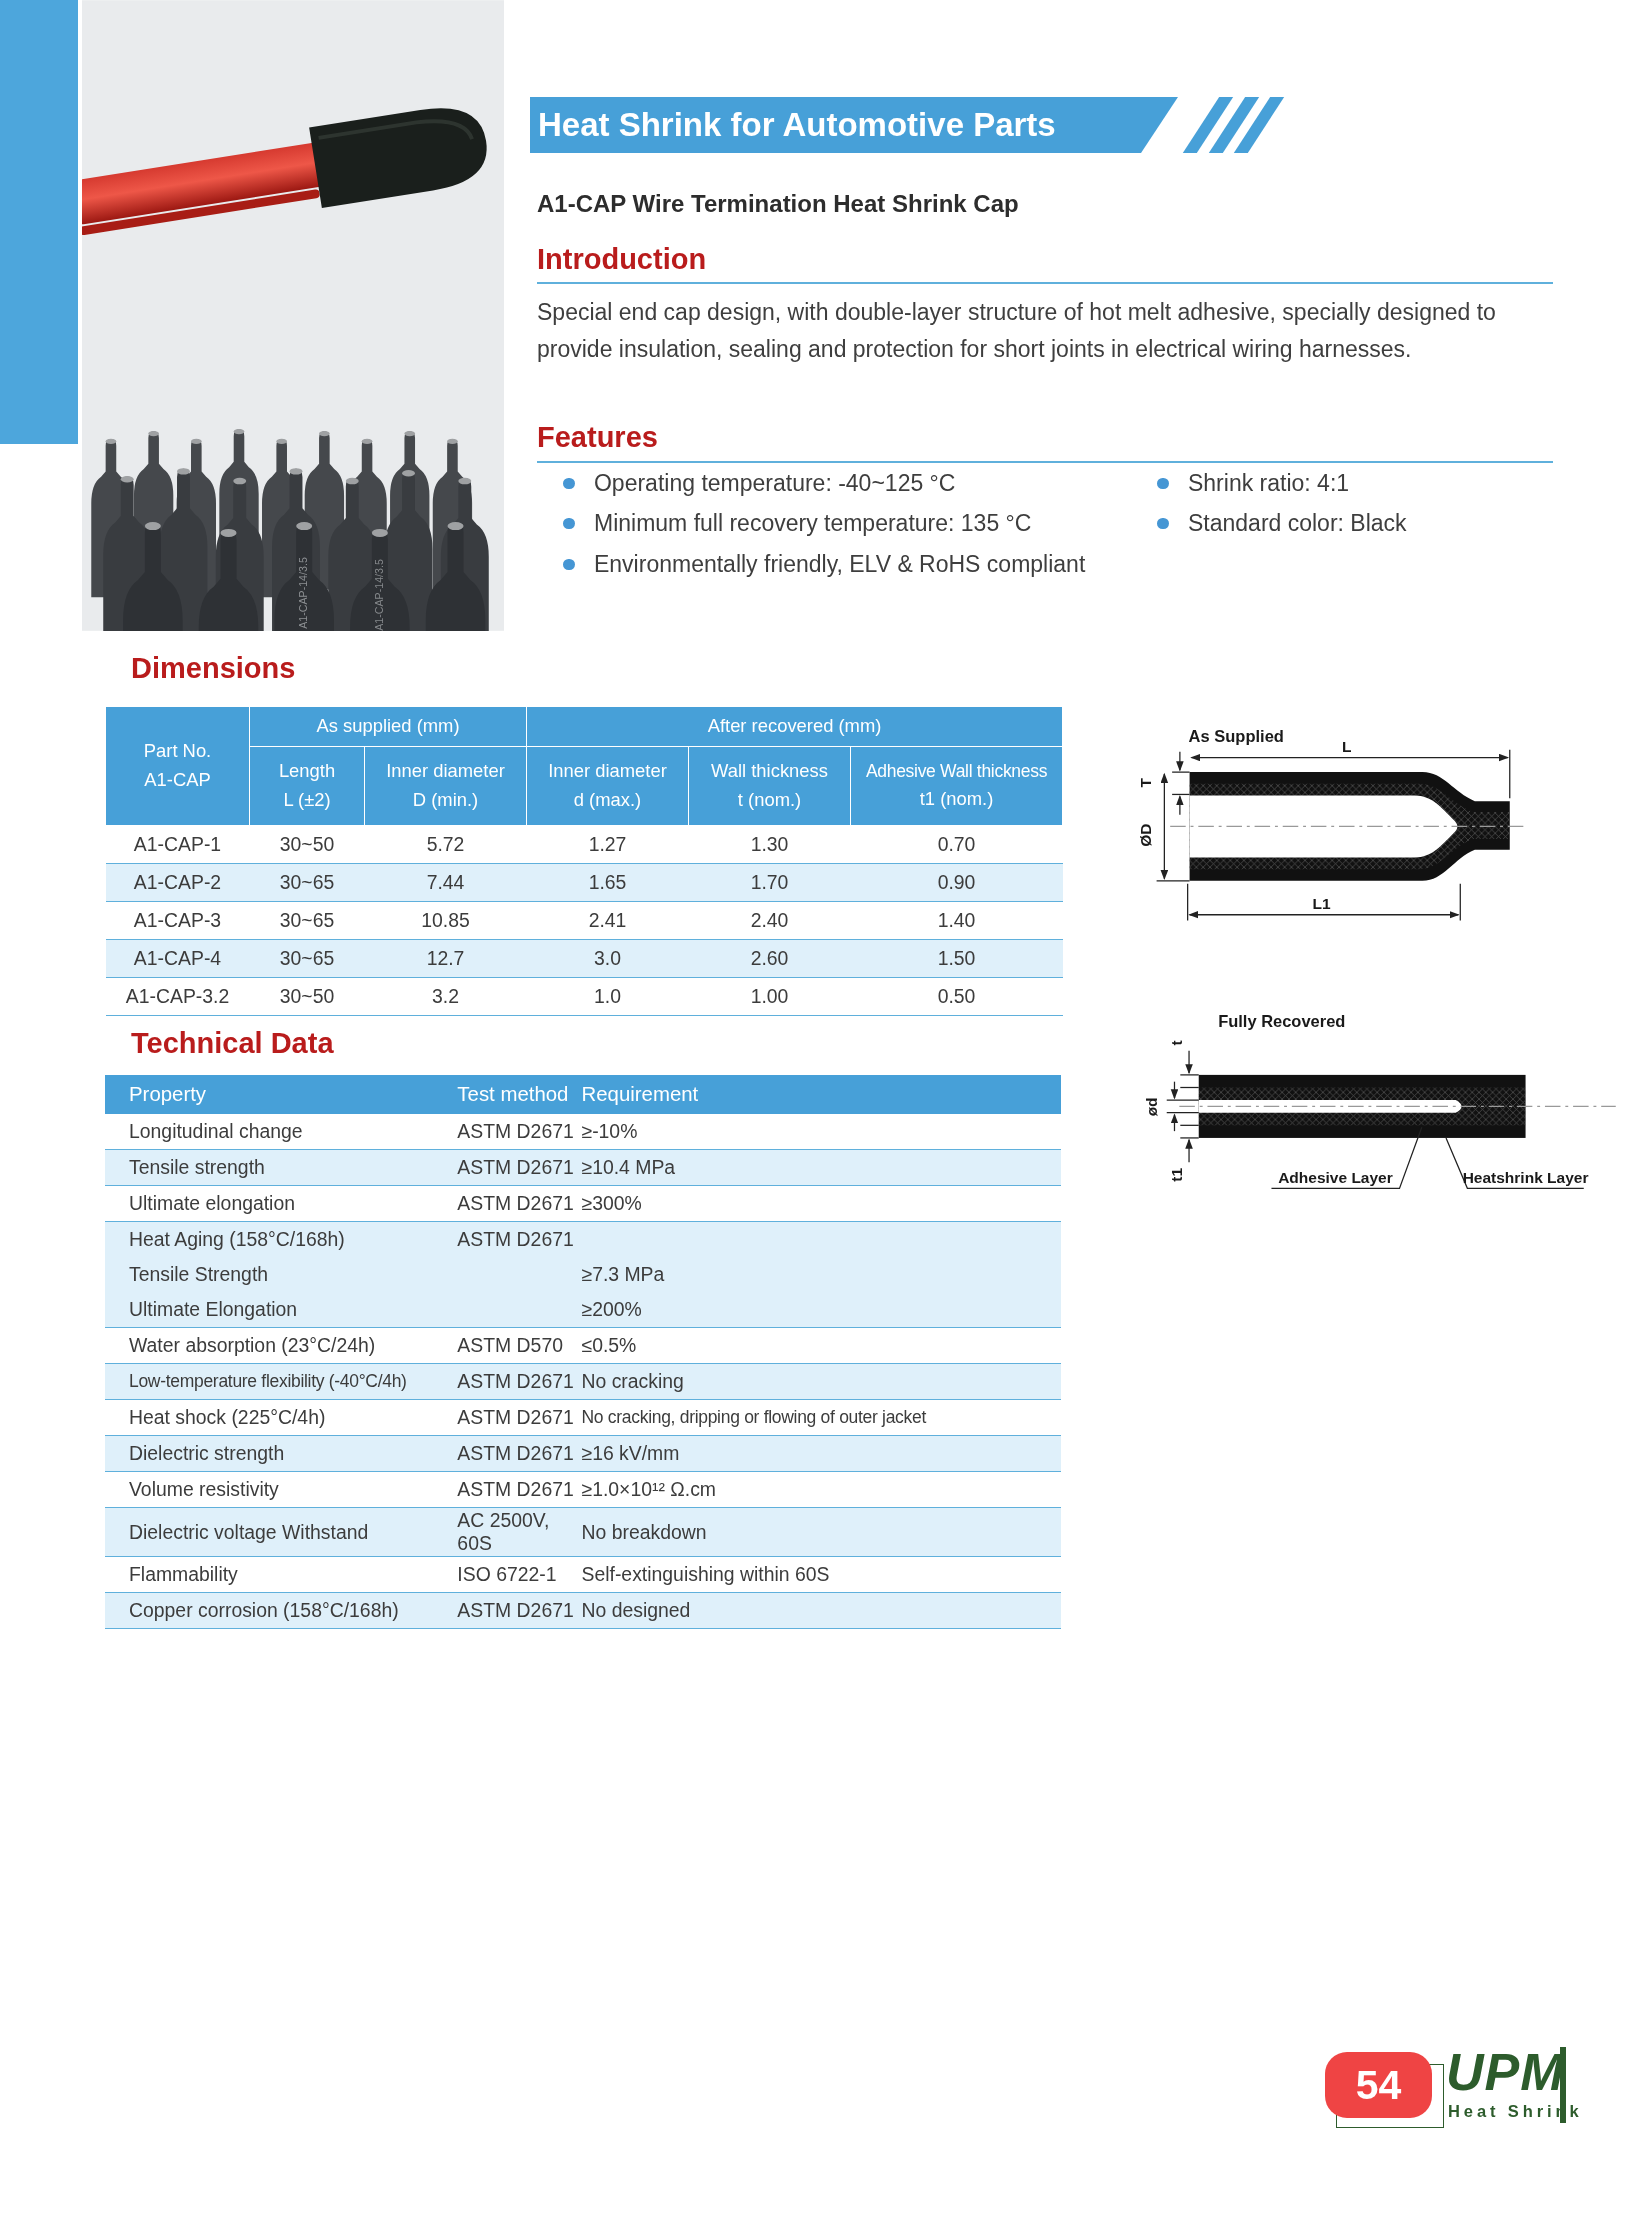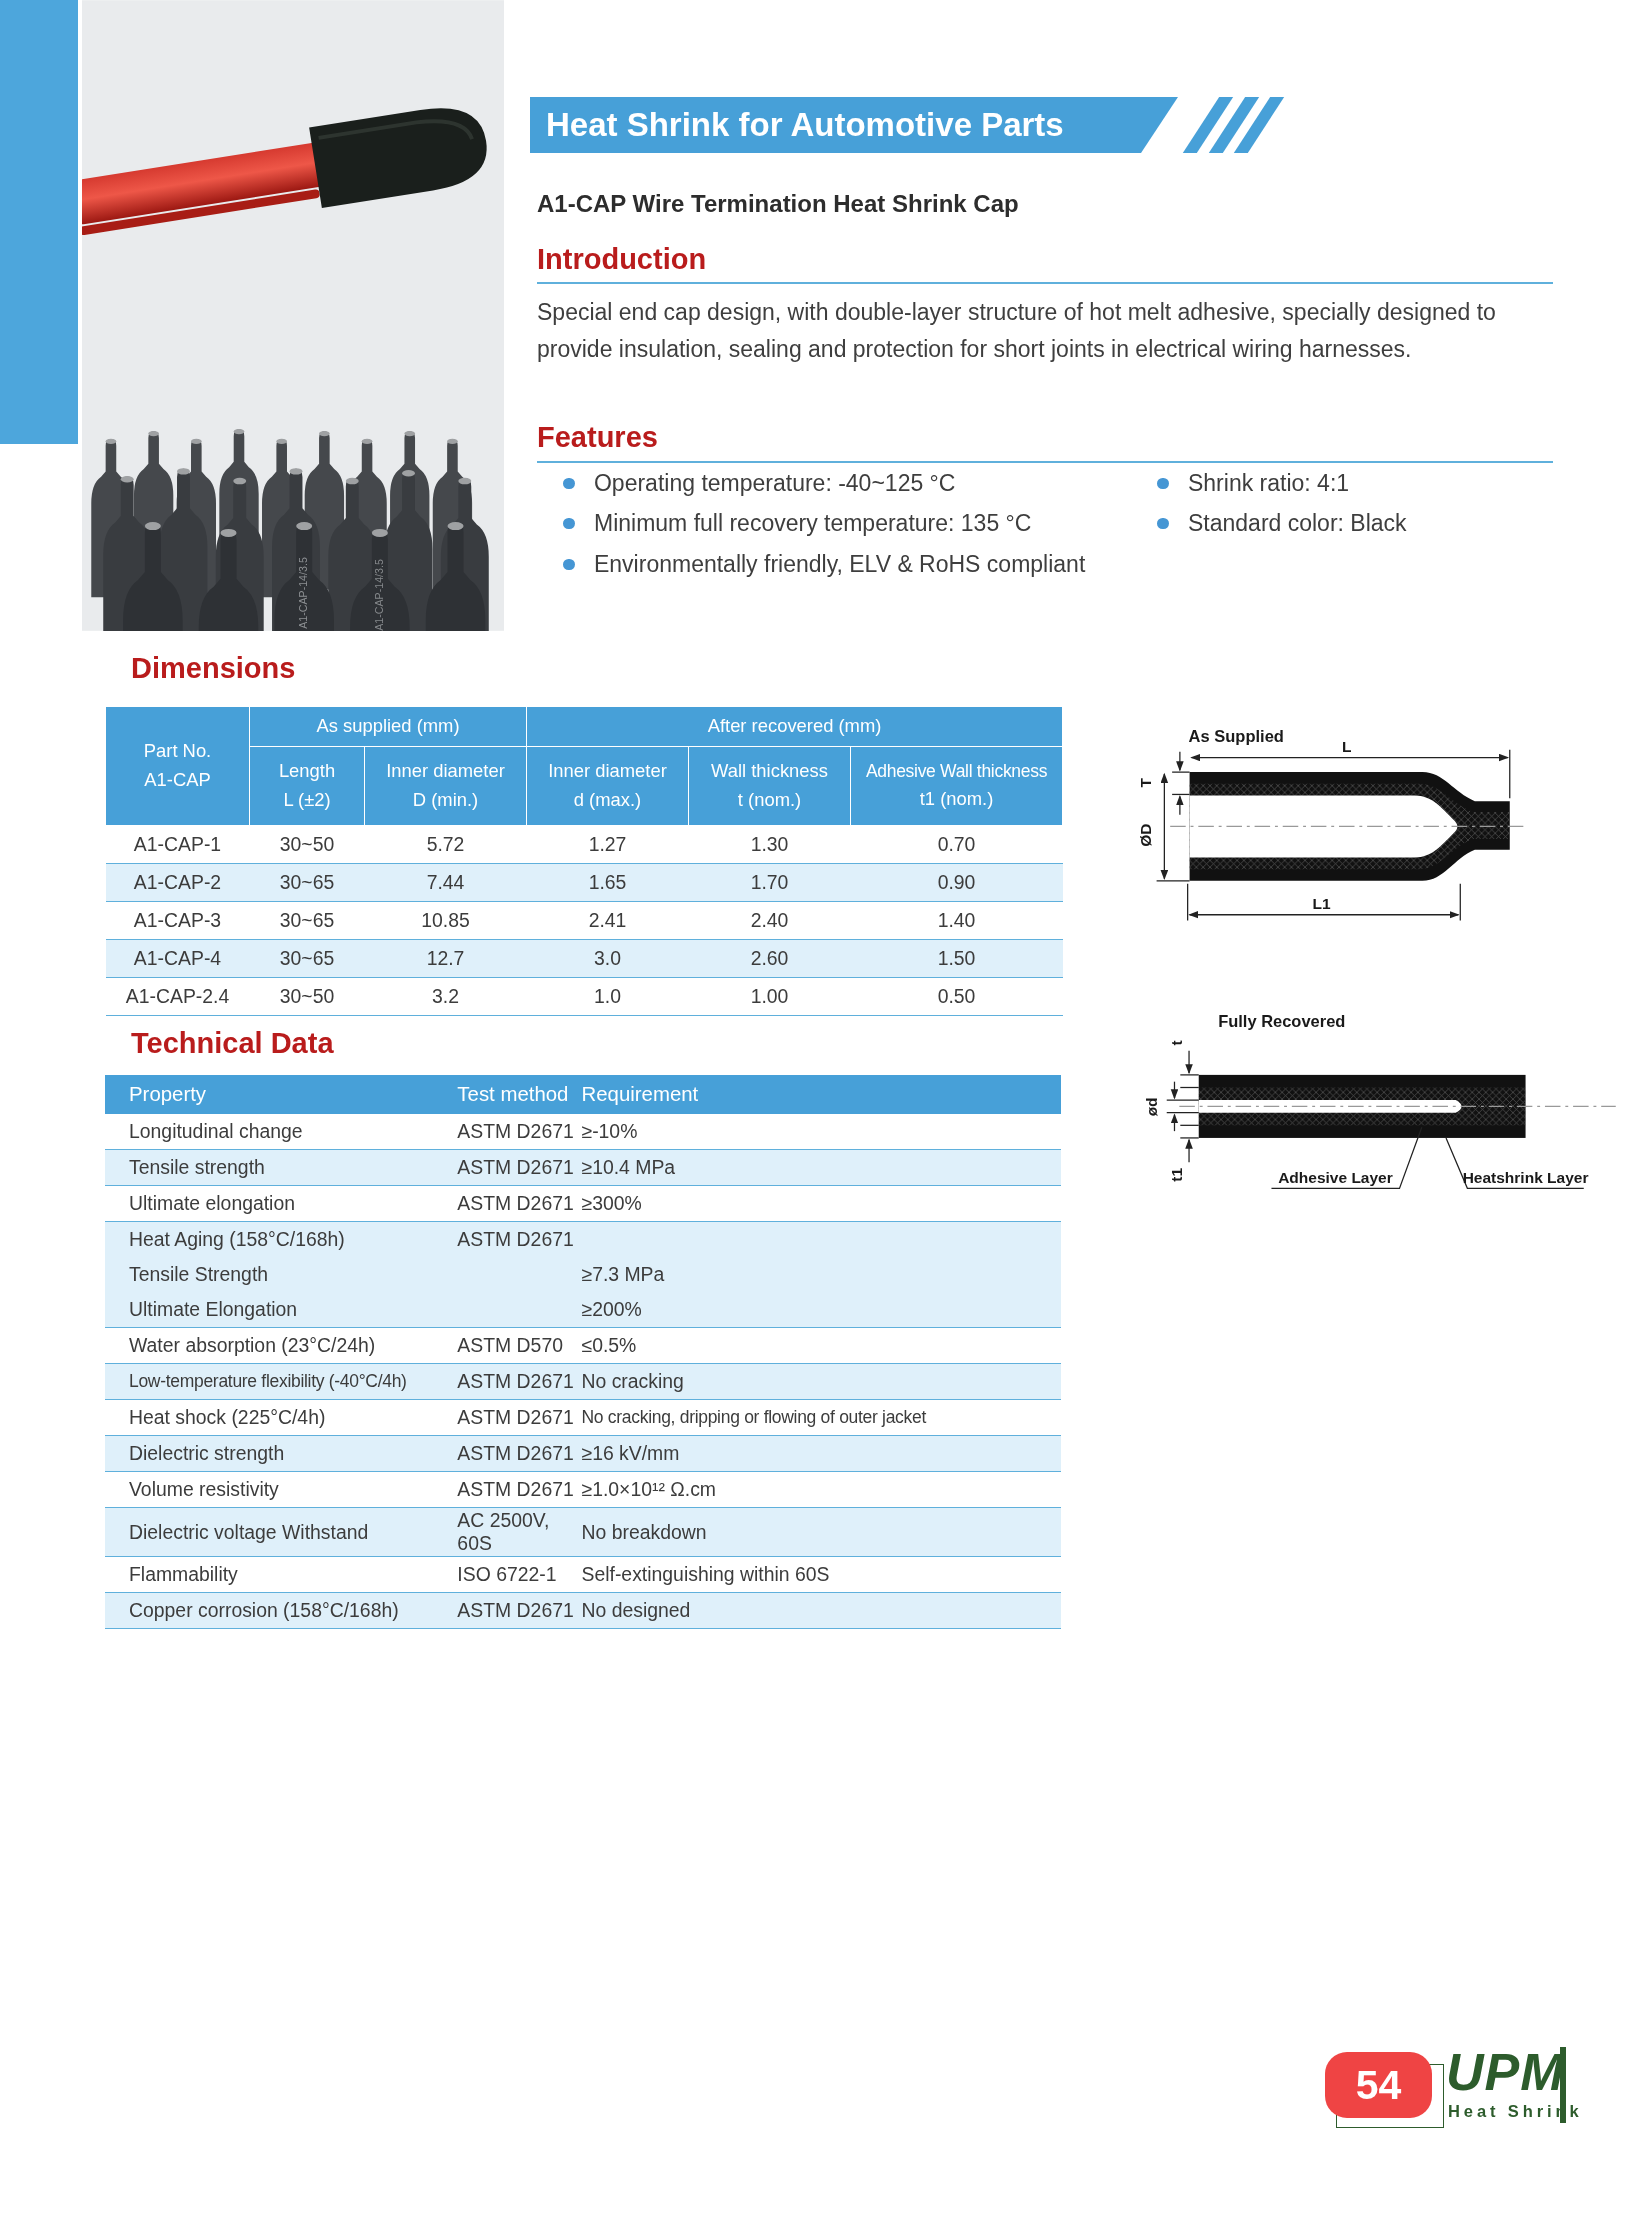--- a/index.html
+++ b/index.html
@@ -5,21 +5,21 @@
   html,body{margin:0;padding:0;background:#ffffff;}
   .page{position:relative;width:1650px;height:2223px;background:#fff;overflow:hidden;
         font-family:"Liberation Sans",sans-serif;color:#3c3c3c;}
   .abs{position:absolute;}
 
   
   .side-stripe{left:0;top:0;width:78px;height:444px;background:#4da6dc;}
 
   
   .band{left:530px;top:97px;width:648px;height:56px;background:#47a0d8;color:#fff;
-        font-size:33px;font-weight:bold;line-height:56px;padding-left:16px;box-sizing:border-box;
+        font-size:33px;font-weight:bold;line-height:56px;padding-left:8px;box-sizing:border-box;
         clip-path:polygon(0 0,100% 0,calc(100% - 37px) 100%,0 100%);}
   .band-stripe{top:97px;width:13.6px;height:56px;background:#47a0d8;transform:skewX(-33deg);}
 
   .page-title{left:537px;top:190px;font-size:24px;font-weight:bold;color:#2d2d2d;}
   .sec-head{color:#b91c1c;font-weight:bold;font-size:29px;}
   .rule{height:1.9px;background:#5fb0dc;}
   .para{left:537px;top:294px;width:970px;font-size:23px;line-height:37px;color:#3e3e3e;}
 
   .bullet{display:flex;align-items:center;height:31px;font-size:23px;color:#3e3e3e;}
   .dot{width:11.6px;height:11.6px;border-radius:50%;background:#4596d4;margin-right:19.4px;flex:0 0 auto;}
@@ -222,21 +222,21 @@
         </tr>
       <tr class="alt">
         <td>A1-CAP-4</td>
           <td>30~65</td>
         <td>12.7</td>
           <td>3.0</td>
         <td>2.60</td>
           <td>1.50</td>
         </tr>
       <tr>
-        <td>A1-CAP-2.4</td>
+        <td>A1-CAP-3.2</td>
           <td>30~50</td>
         <td>3.2</td>
           <td>1.0</td>
         <td>1.00</td>
           <td>0.50</td>
         </tr>
     </tbody>
   </table>
 
   <svg class="abs" style="left:1135px;top:711px" width="408" height="228" viewBox="0 0 420 235">

